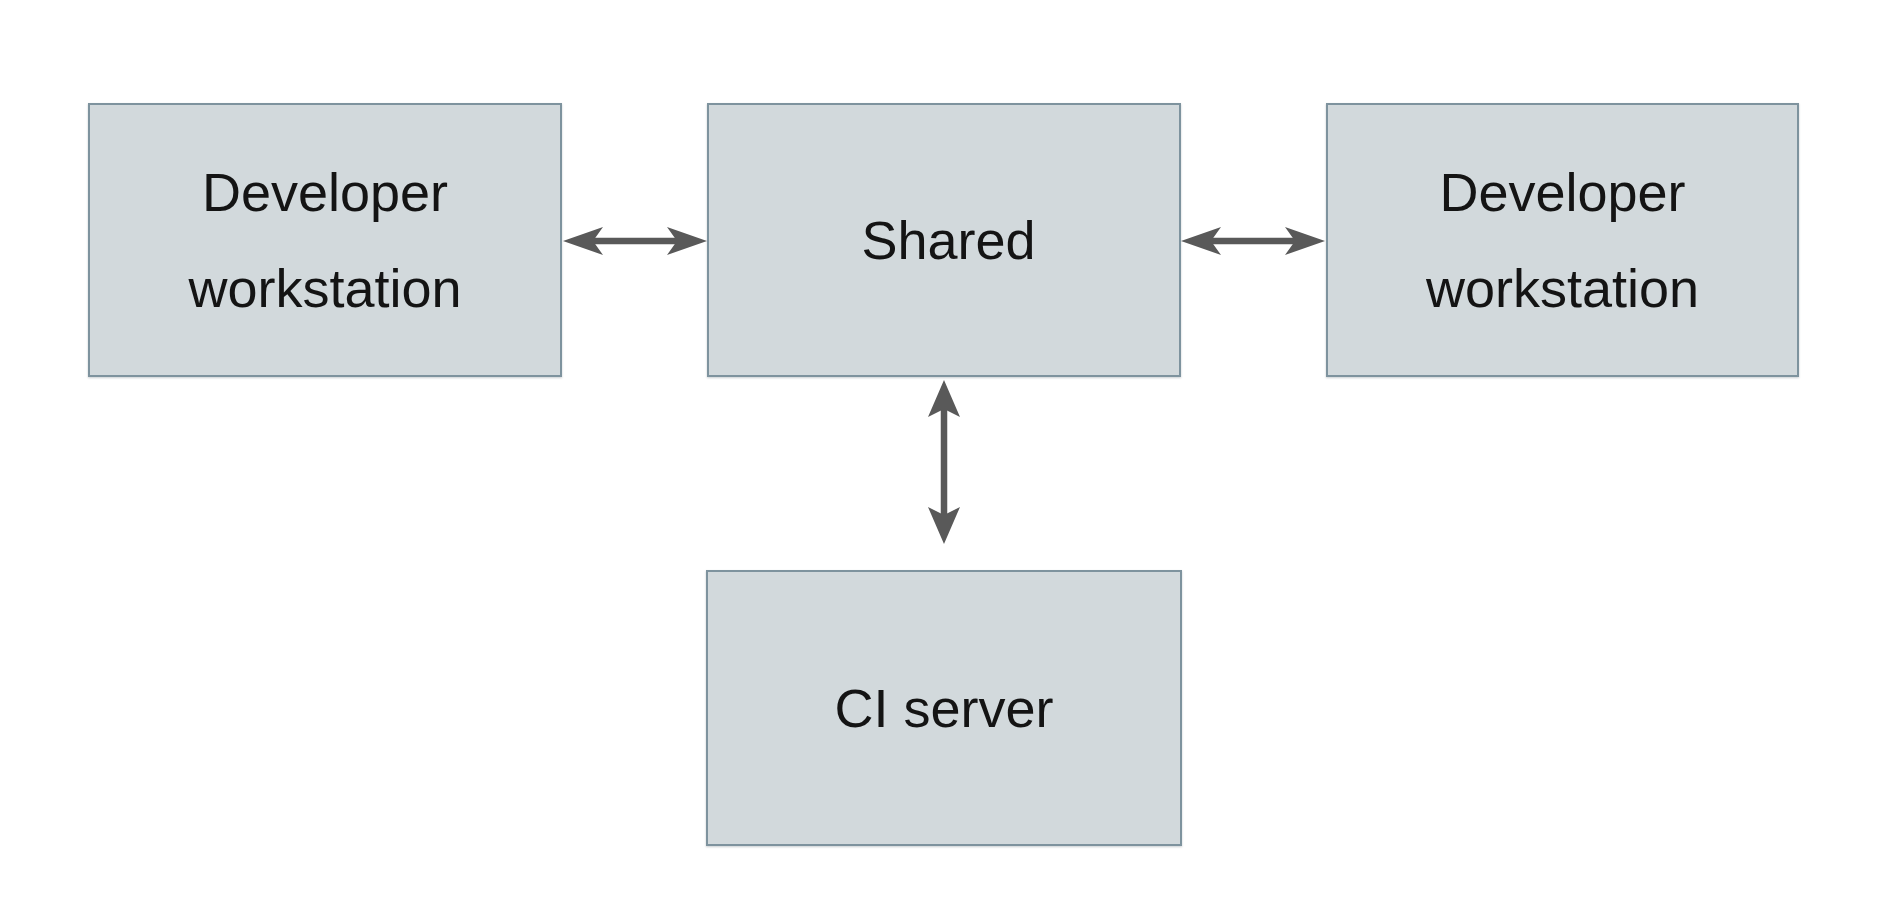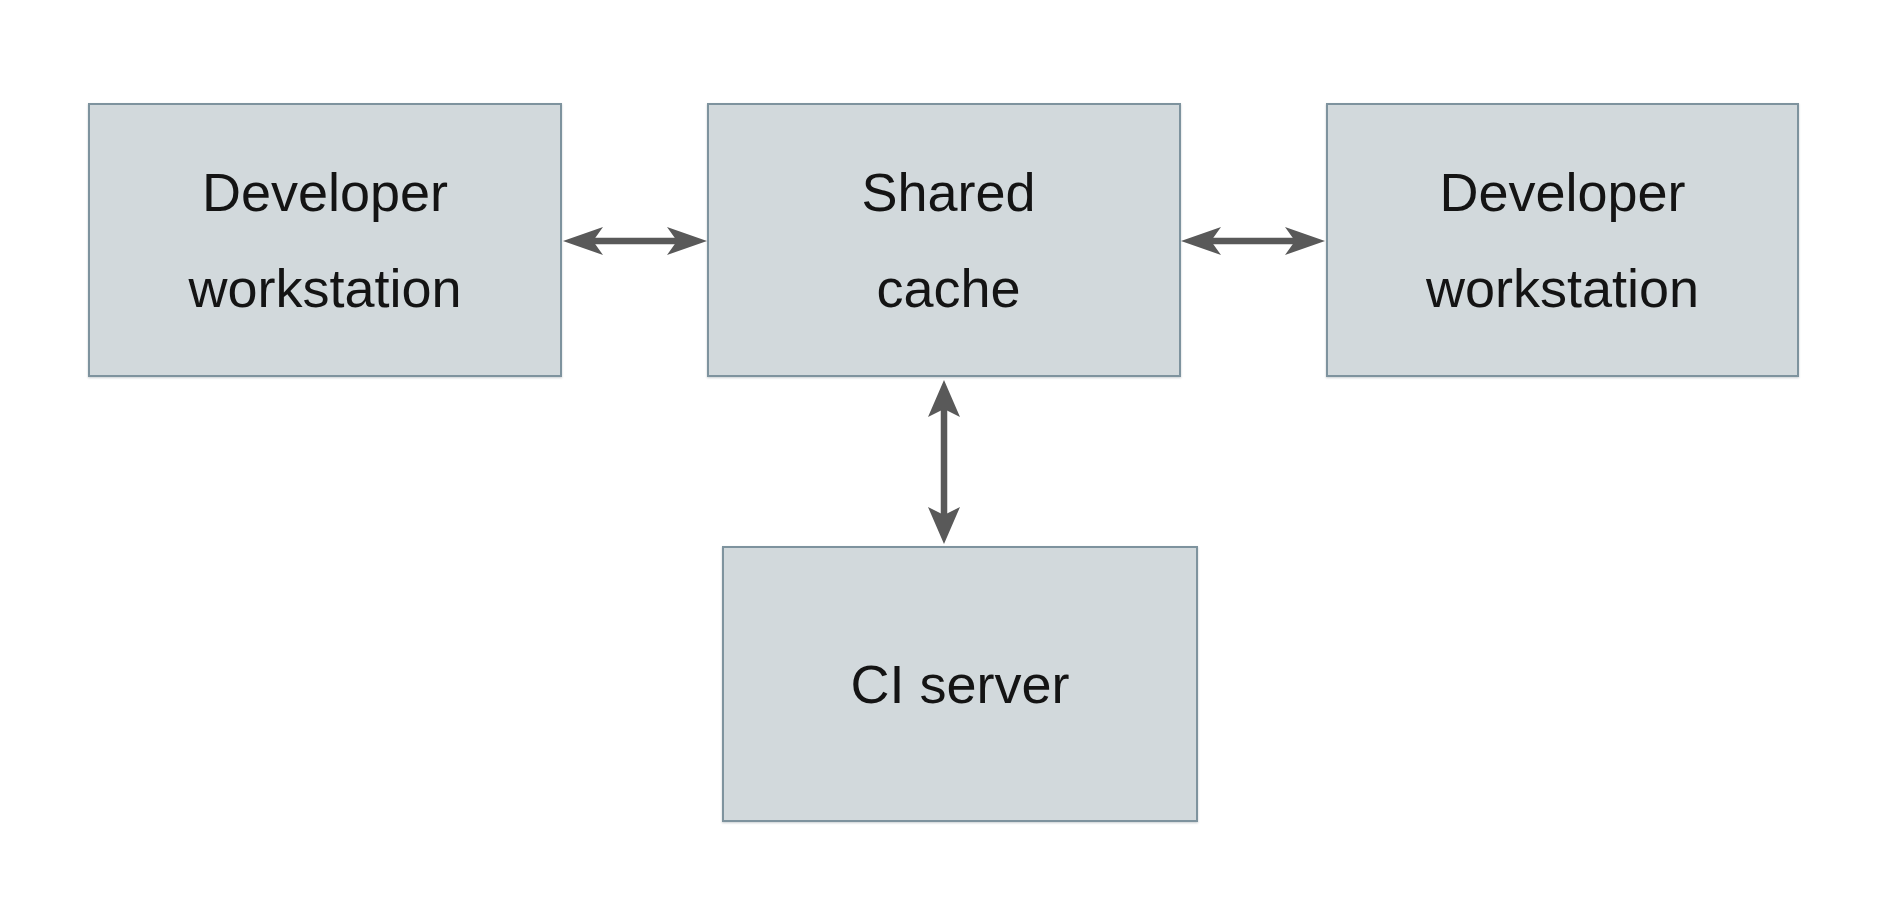--- a/index.html
+++ b/index.html
@@ -50,29 +50,28 @@
 
 <div class="canvas">
 
   <div class="node" style="left:88px; top:103px; width:474px; height:274px;">
     <span class="line">Developer</span>
     <span class="line">workstation</span>
   </div>
 
   <div class="node" style="left:707px; top:103px; width:474px; height:274px;padding-left:9px;">
     <span class="line">Shared</span>
-    <span class="line">cache</span>
   </div>
 
   <div class="node" style="left:1326px; top:103px; width:473px; height:274px;">
     <span class="line">Developer</span>
     <span class="line">workstation</span>
   </div>
 
-  <div class="node" style="left:706px; top:546px; width:476px; height:276px;margin-left:16px;">
+  <div class="node" style="left:706px; top:570px; width:476px; height:276px;">
     <span class="line">CI server</span>
   </div>
 
   <svg class="arrow-svg" style="left:560px; top:211px;" width="150" height="60" viewBox="0 0 150 60">
     <polygon points="3,30 43,16 33,30 43,44" fill="#595959"></polygon>
     <polygon points="147,30 107,16 117,30 107,44" fill="#595959"></polygon>
     <rect x="33" y="26.75" width="84" height="6.5" fill="#595959"></rect>
   </svg>
 
   <svg class="arrow-svg" style="left:1178px; top:211px;" width="150" height="60" viewBox="0 0 150 60">

